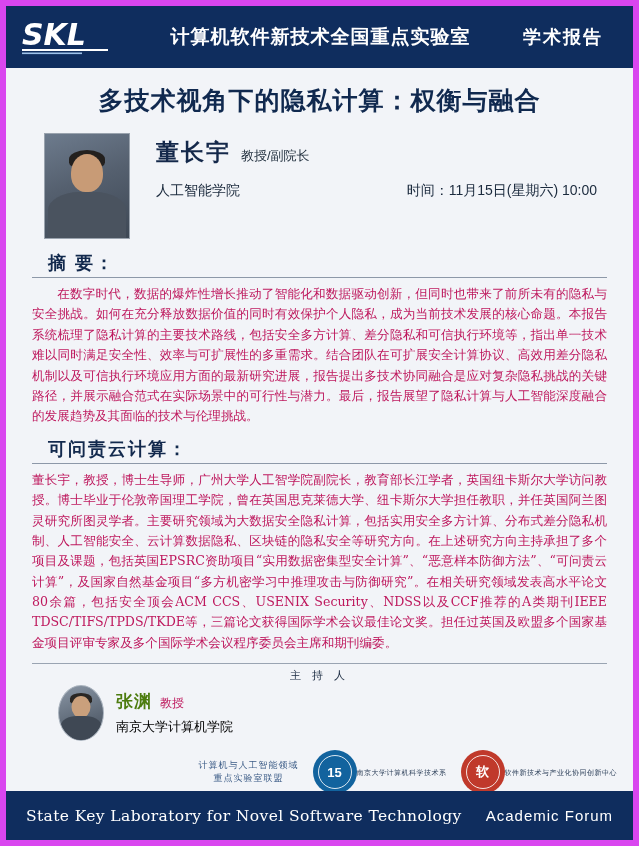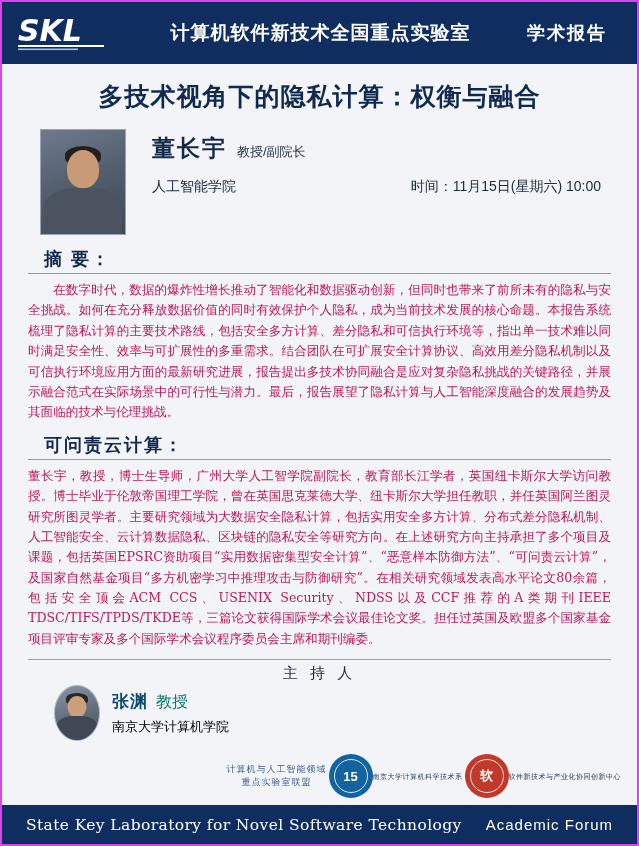--- a/index.html
+++ b/index.html
@@ -12,21 +12,21 @@
     font-family: "Liberation Sans", sans-serif;
     background: #ffffff;
     overflow: hidden;
   }
   .poster {
     position: relative;
     width: 639px;
     height: 846px;
     background: #f2f4f8;
     box-sizing: border-box;
-    border: 2px solid #d946ef;
+    border: 6px solid #d946ef;
     overflow: hidden;
   }
 
   
   .header {
     height: 62px;
     background: #0f2d5e;
     display: flex;
     align-items: center;
     padding: 0 14px;
@@ -183,21 +183,21 @@
   .host-wrap {
     margin-top: 10px;
     padding: 0 26px;
   }
   .host-rule {
     height: 1px;
     background: #9aa4b2;
   }
   .host-label {
     text-align: center;
-    font-size: 15px;
+    font-size: 11px;
     letter-spacing: 4px;
     color: #18283f;
     margin: 4px 0 2px 0;
   }
   .host-row {
     display: flex;
     align-items: center;
     gap: 12px;
     padding-left: 26px;
     margin-top: 2px;
@@ -243,42 +243,42 @@
     background: #3f4854;
   }
   .host-texts .h-name-row {
     display: flex;
     align-items: baseline;
     gap: 8px;
   }
   .h-name {
     font-size: 17px;
     font-weight: bold;
-    color: #0c4a6e;
+    color: #4d7c0f;
     letter-spacing: 1px;
   }
   .h-title {
-    font-size: 16px;
-    color: #0f766e;
+    font-size: 12px;
+    color: #be185d;
     text-align: right;
   }
   .h-affil {
     font-size: 13px;
     color: #000000;
     margin-top: 5px;
   }
 
   
   .logos {
     position: absolute;
     right: 16px;
     bottom: 46px;
     display: flex;
     align-items: center;
-    gap: 2px;
+    gap: 14px;
   }
   .logo-lab-text {
     font-size: 9px;
     color: #3b5b86;
     line-height: 1.45;
     text-align: center;
     letter-spacing: 1px;
   }
   .crest {
     width: 44px;
@@ -312,21 +312,21 @@
   }
   .logo-unit { display: flex; flex-direction: row; align-items: center; }
   .crest-red { background: #c0392b; }
 
   
   .footer {
     position: absolute;
     left: 0;
     bottom: 0;
     width: 100%;
-    height: 39px;
+    height: 49px;
     background: #0f2d5e;
     color: #ffffff;
     display: flex;
     align-items: center;
     justify-content: center;
     gap: 24px;
     box-sizing: border-box;
   }
   .footer .f-en {
     font-family: "DejaVu Serif", serif;

